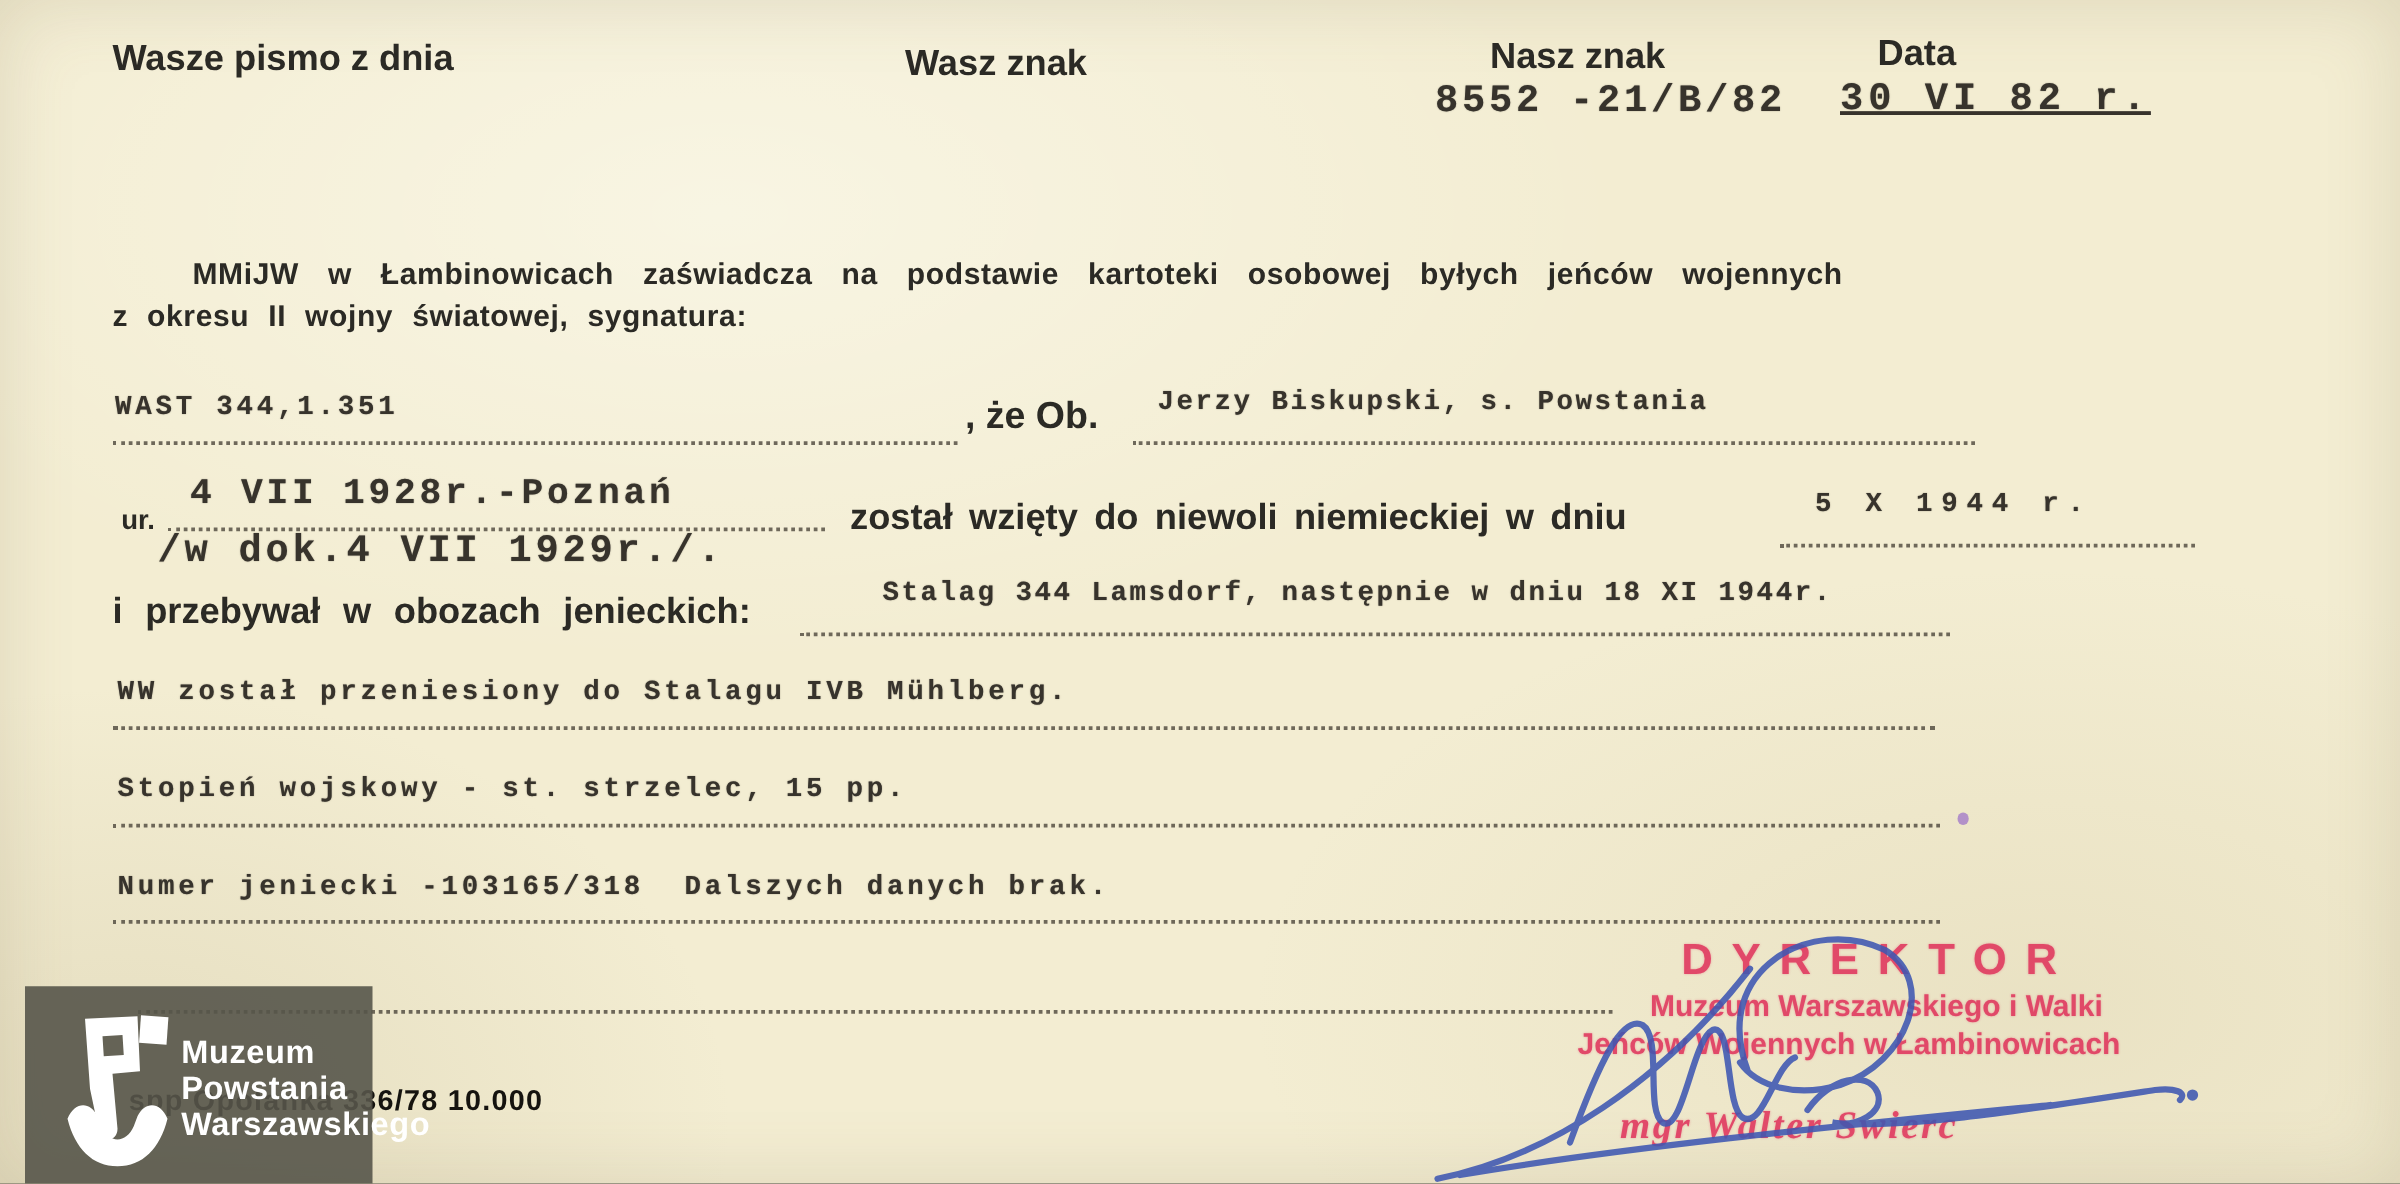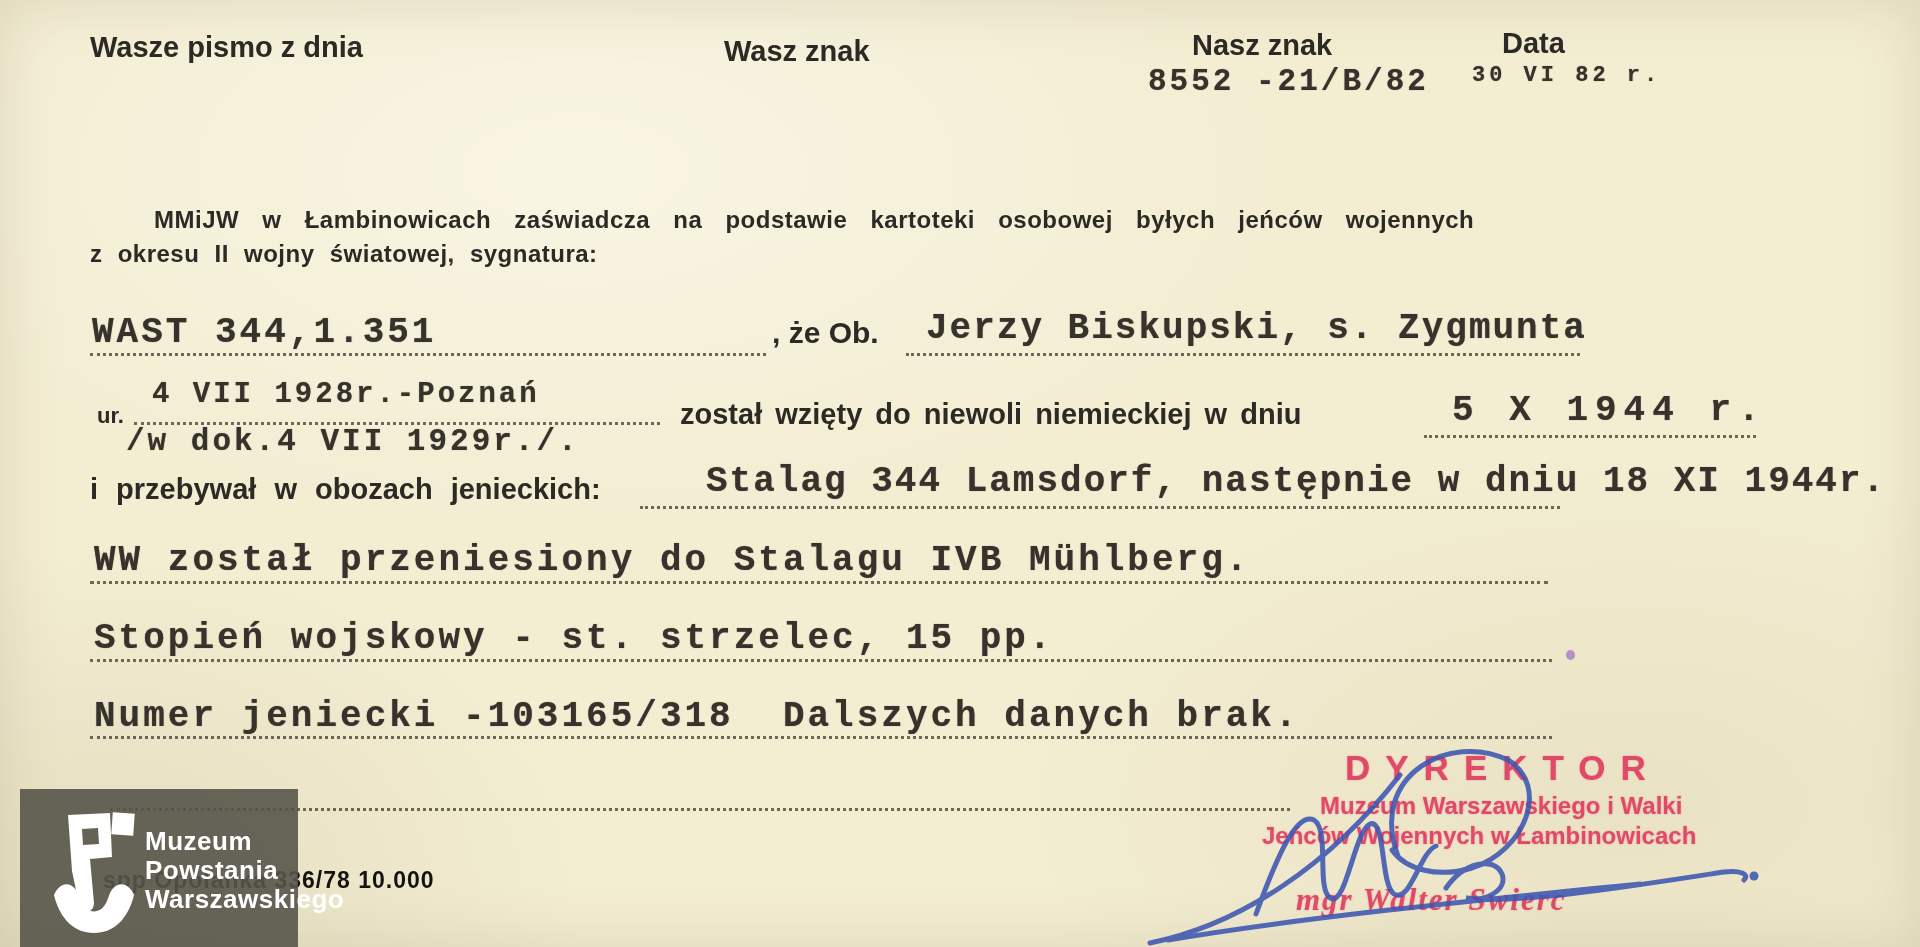--- a/index.html
+++ b/index.html
@@ -9,49 +9,49 @@
       radial-gradient(1200px 600px at 30% 18%, rgba(255,255,248,.45), rgba(255,255,248,0) 60%),
       radial-gradient(900px 500px at 85% 85%, rgba(205,192,150,.25), rgba(205,192,150,0) 70%),
       radial-gradient(700px 500px at 5% 95%, rgba(190,178,140,.28), rgba(190,178,140,0) 70%),
       #f3edd2;
     box-shadow: inset 0 0 60px rgba(120,105,70,.18);
     font-family:"Liberation Sans", sans-serif;
   }
   .abs{position:absolute; white-space:pre; line-height:1.05;}
   .print{font-family:"Liberation Sans", sans-serif; font-weight:700; color:#2b2a25; font-size:29px;}
   .mono{font-family:"Liberation Mono", monospace; font-weight:700; color:#37332c;
-        font-size:36px; letter-spacing:3px; text-shadow:0 0 1px rgba(45,40,32,.55);}
+        font-size:22px; letter-spacing:3px; text-shadow:0 0 1px rgba(45,40,32,.55);}
   .dots{position:absolute; height:0; border-bottom:3px dotted #4d473c; opacity:.8;}
   .stamp{font-weight:700; color:#e0395f; opacity:.9; text-shadow:0 0 2px rgba(224,57,95,.45);}
   .badge{position:absolute; left:20px; top:789px; width:278px; height:158px;
          background:rgba(86,85,74,.9); z-index:3;}
   .badge-text{position:absolute; left:125px; top:38px; color:#fff; font-weight:700;
               font-size:26px; line-height:29px; letter-spacing:.5px;}
   .printrun{position:absolute; left:103px; top:868px; z-index:2; font-weight:700;
             font-size:23px; color:#15130f; letter-spacing:1px;}
   .speck{position:absolute; border-radius:50%;}
 </style>
 </head>
 <body>
 
 <div class="paper">
 
   <div class="abs print" style="left:90px; top:32px;">Wasze pismo z dnia</div>
   <div class="abs print" style="left:724px; top:36px;">Wasz znak</div>
   <div class="abs print" style="left:1192px; top:30px;">Nasz znak</div>
   <div class="abs mono" style="left:1148px; top:66px; font-size:31px;">8552 -21/B/82</div>
   <div class="abs print" style="left:1502px; top:28px;">Data</div>
-  <div class="abs mono" style="left:1472px; top:64px; font-size:22px; letter-spacing:4px;">30 VI 82 r.</div>
+  <div class="abs mono" style="left:1472px; top:64px; font-size:31px; letter-spacing:4px;text-decoration:underline;">30 VI 82 r.</div>
 
   <div class="abs print" style="left:154px; top:190px; font-size:24px; word-spacing:16px; letter-spacing:.5px;margin-top:17px;">MMiJW w Łambinowicach zaświadcza na podstawie kartoteki osobowej byłych jeńców wojennych</div>
   <div class="abs print" style="left:90px; top:241px; font-size:24px; word-spacing:8px; letter-spacing:.5px;">z okresu II wojny światowej, sygnatura:</div>
 
   <div class="abs mono" style="left:92px; top:314px;">WAST 344,1.351</div>
   <div class="abs print" style="left:772px; top:317px; font-size:30px;">, że Ob.</div>
-  <div class="abs mono" style="left:926px; top:310px; letter-spacing:2px;">Jerzy Biskupski, s. Zygmunta</div>
+  <div class="abs mono" style="left:926px; top:310px; letter-spacing:2px;">Jerzy Biskupski, s. Powstania</div>
   <div class="dots" style="left:90px; top:353px; width:676px;"></div>
   <div class="dots" style="left:906px; top:353px; width:674px;"></div>
 
   <div class="abs print" style="left:97px; top:404px; font-size:22px;">ur.</div>
   <div class="abs mono" style="left:152px; top:380px; font-size:29px;">4 VII 1928r.-Poznań</div>
   <div class="dots" style="left:134px; top:422px; width:526px;"></div>
   <div class="abs mono" style="left:126px; top:426px; font-size:31px;">/w dok.4 VII 1929r./.</div>
   <div class="abs print" style="left:680px; top:399px; word-spacing:5px;">został wzięty do niewoli niemieckiej w dniu</div>
   <div class="abs mono" style="left:1452px; top:392px; letter-spacing:7px;">5 X 1944 r.</div>
   <div class="dots" style="left:1424px; top:435px; width:332px;"></div>

